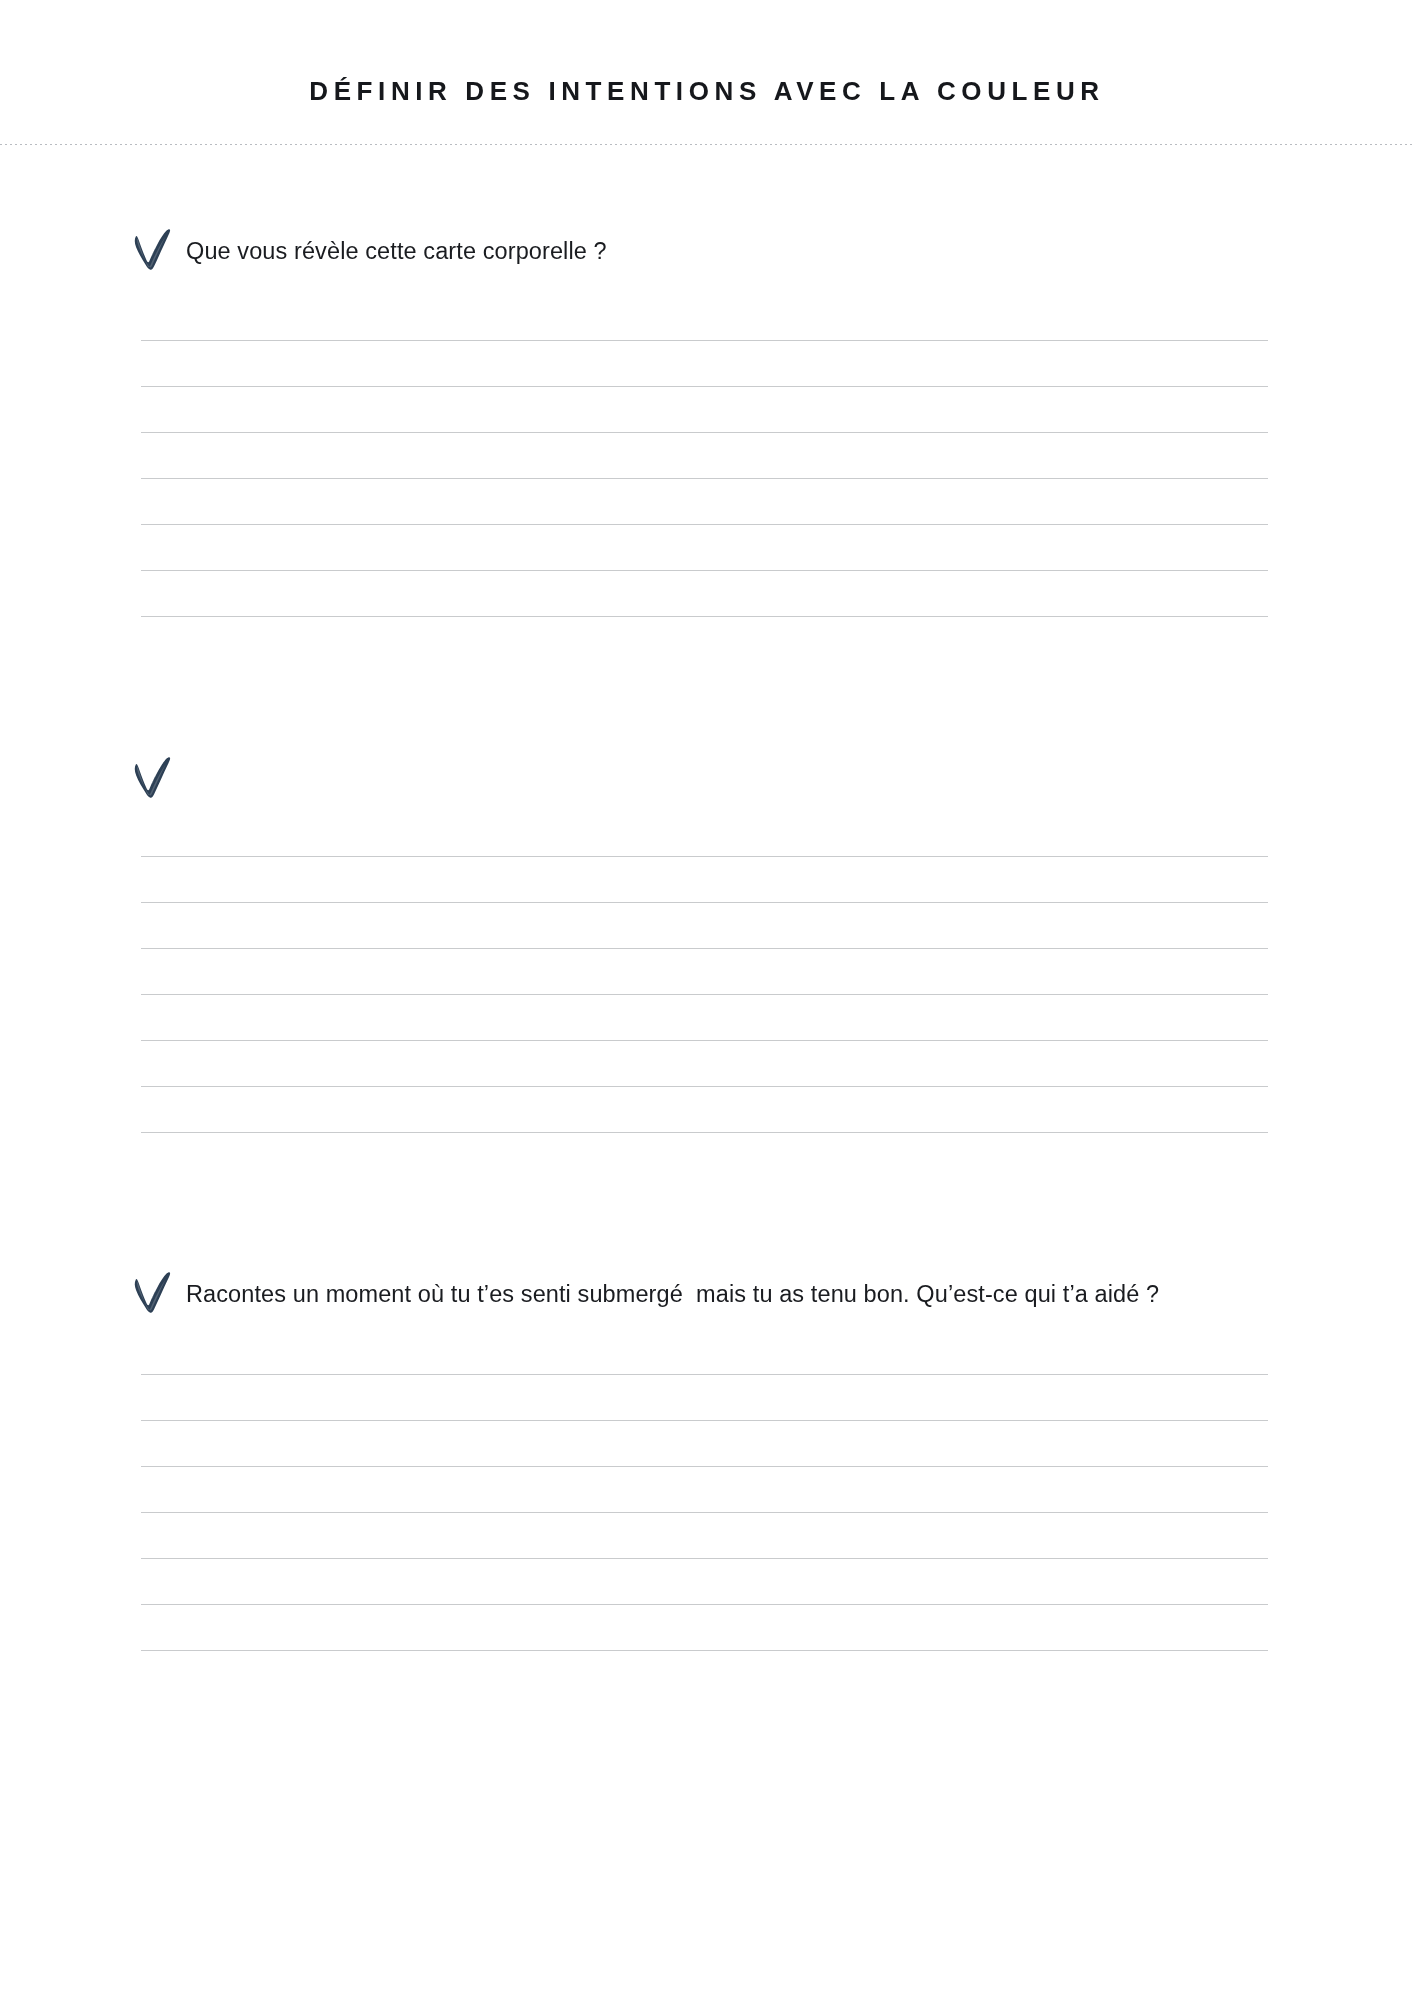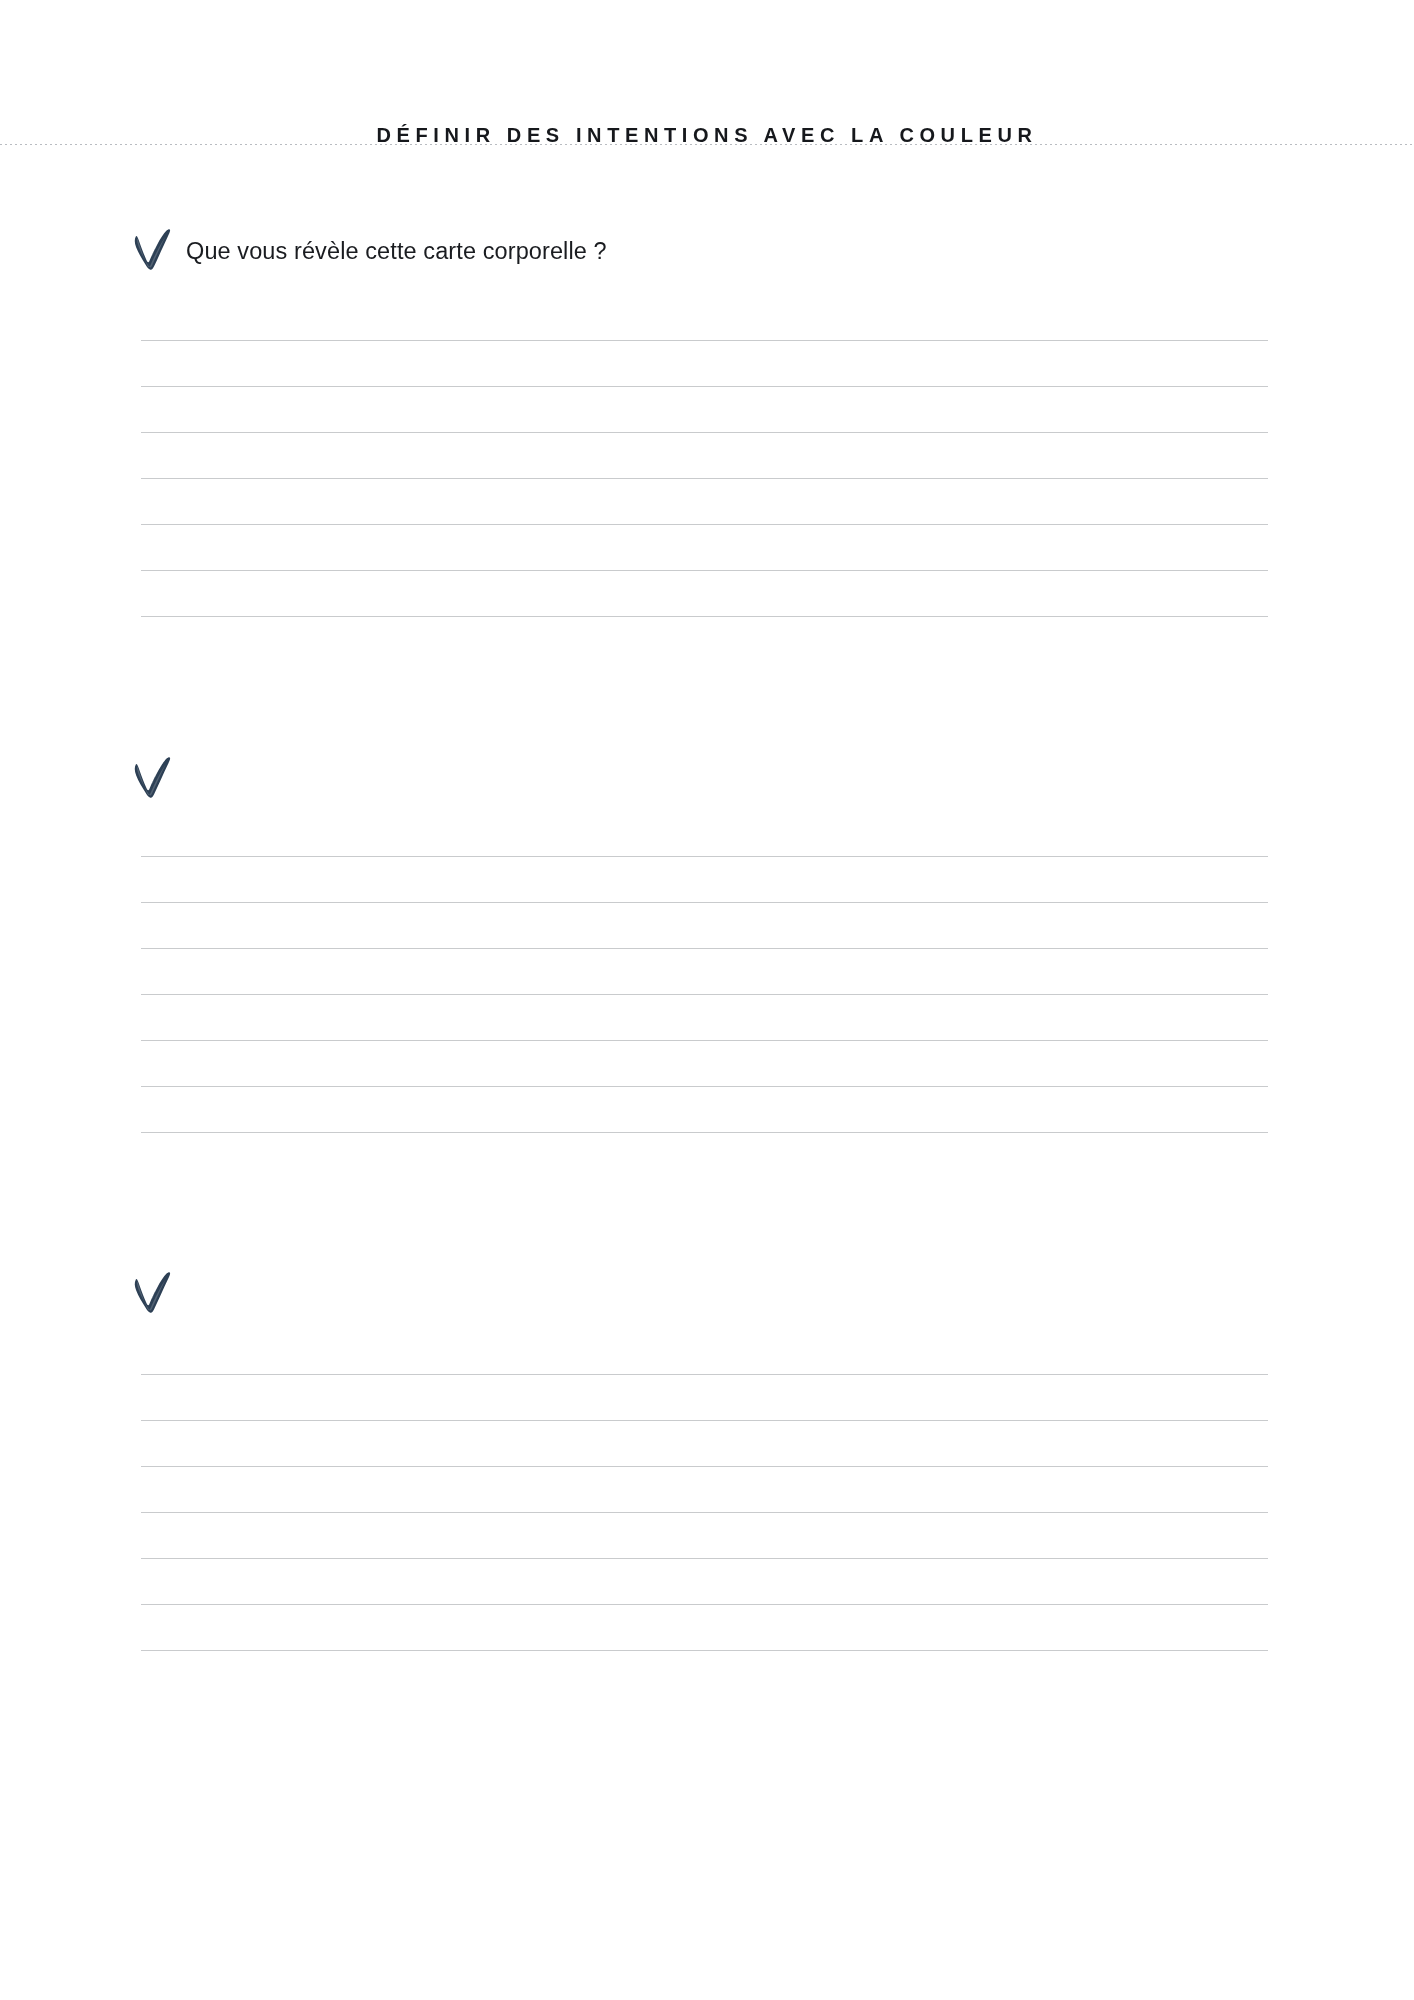--- a/index.html
+++ b/index.html
@@ -29,26 +29,25 @@
     width: 1414px;
     height: 144px;
   }
   .page-title {
     position: absolute;
     top: 76px;
     left: 0;
     width: 1414px;
     text-align: center;
     font-family: "Liberation Sans", sans-serif;
-    font-size: 20px;
+    font-size: 26px;
     font-weight: 600;
     letter-spacing: 5.6px;
     color: #16181c;
     white-space: nowrap;
-    margin-top: 48px;
   }
   .header-divider {
     position: absolute;
     top: 144px;
     left: 0;
     width: 1414px;
     height: 1px;
     background-image: repeating-linear-gradient(
         to right,
         #b9bcc1 0px,
@@ -194,20 +193,21 @@
     <div class="question-block block-3">
       <div class="question-row">
         <span class="check-icon">
           <svg viewBox="0 0 44 52" xmlns="http://www.w3.org/2000/svg">
             <path d="M4.8 12.6 C3.2 15.6 3.6 19.4 5.1 23.2 C7.3 28.9 11.2 35.4 14.6 40.7 C16.0 42.9 17.6 45.3 19.3 45.7 C20.9 46.1 22.1 44.4 23.1 42.3 C27.2 33.6 32.4 22.0 36.6 13.1 C37.9 10.3 39.4 7.3 39.1 5.9 C38.8 4.6 37.0 5.2 35.6 6.6 C32.7 9.5 29.2 15.0 26.2 20.6 C23.2 26.1 20.6 31.6 19.0 35.6 C18.4 37.1 17.9 38.4 17.2 38.3 C16.5 38.2 15.9 36.9 15.1 35.2 C13.2 31.0 10.7 24.6 8.9 19.4 C8.0 16.8 7.2 14.2 6.4 12.9 C5.9 12.0 5.3 11.7 4.8 12.6 Z" fill="#2d4055"></path>
             <path d="M6.2 14.0 C5.6 17.4 7.1 21.9 9.2 26.6 C11.6 32.1 14.8 37.7 17.0 41.0 C18.0 42.5 18.9 43.6 19.6 43.4 C20.3 43.2 20.9 41.9 21.6 40.3 C25.4 31.6 30.8 19.6 34.6 12.4 C32.2 15.6 29.6 20.2 27.0 25.2 C24.2 30.6 21.6 36.2 20.0 40.0 C19.2 41.9 18.6 43.2 17.8 43.1 C17.0 43.0 16.3 41.5 15.4 39.5 C13.2 34.6 10.6 27.4 8.8 21.8 C7.8 18.6 7.0 15.8 6.2 14.0 Z" fill="#ffffff" opacity="0.18"></path>
             <path d="M23.5 24.5 C24.8 21.8 26.6 18.4 28.3 15.6 C27.0 18.9 25.4 22.4 24.3 25.0 Z" fill="#ffffff" opacity="0.35"></path>
             <path d="M21.0 31.0 C22.0 28.8 23.2 26.2 24.2 24.2 C23.3 26.6 22.2 29.4 21.5 31.4 Z" fill="#ffffff" opacity="0.30"></path>
           </svg>
         </span>
+        <span class="question-text">Racontes un moment où tu t’es senti submergé  mais tu as tenu bon. Qu’est-ce qui t’a aidé ?</span>
       </div>
       <div class="lines">
         <div class="rule-line"></div>
         <div class="rule-gap"></div>
         <div class="rule-line"></div>
         <div class="rule-gap"></div>
         <div class="rule-line"></div>
         <div class="rule-gap"></div>
         <div class="rule-line"></div>
         <div class="rule-gap"></div>

